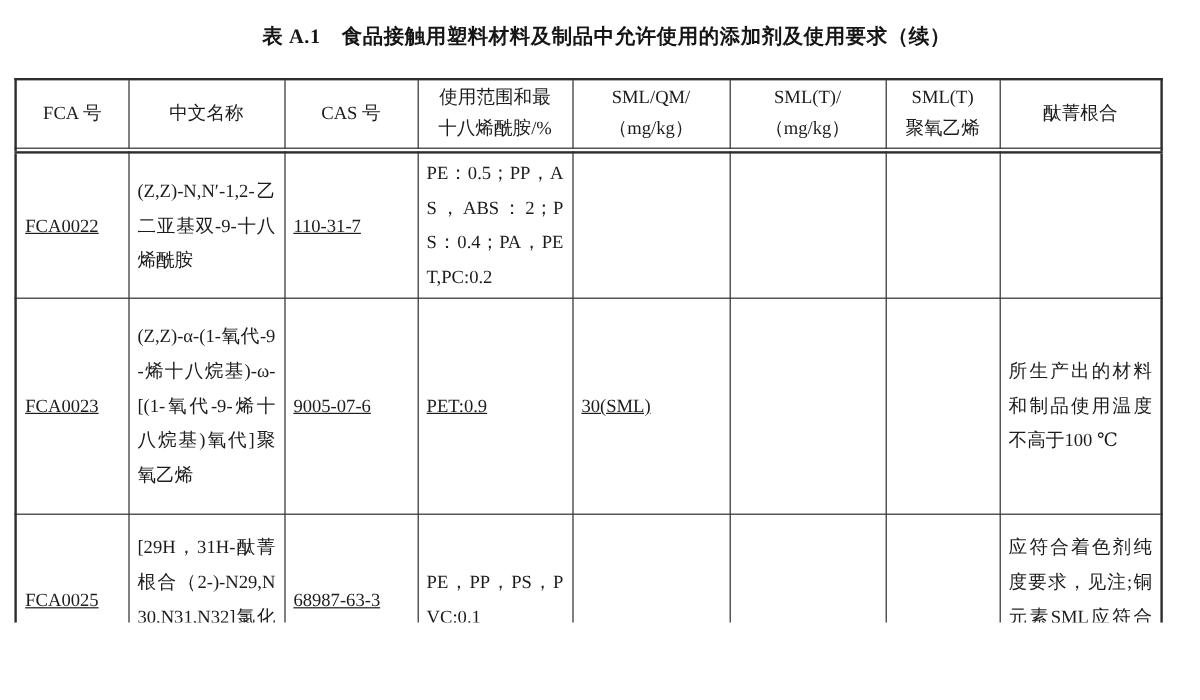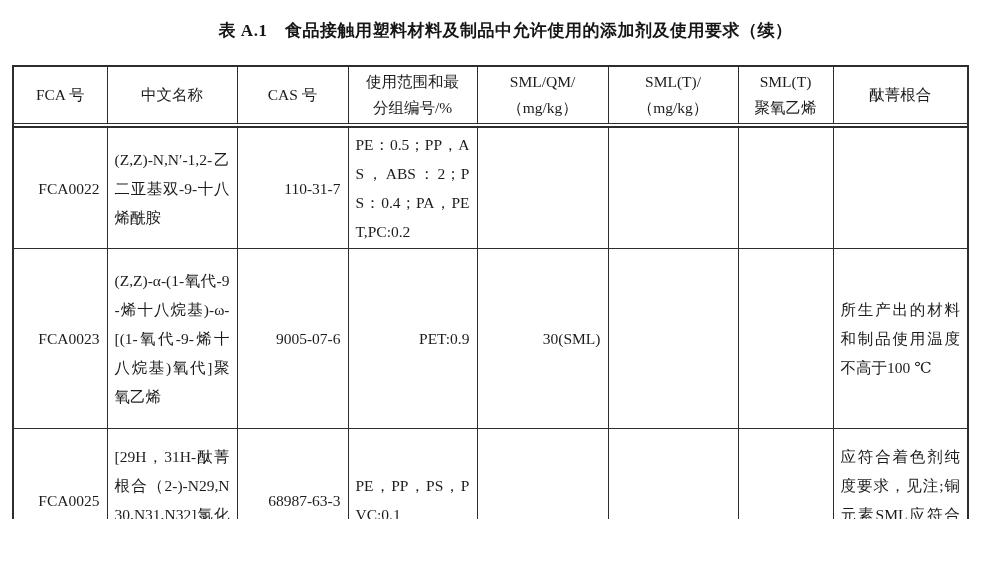--- a/index.html
+++ b/index.html
@@ -57,23 +57,23 @@
     border-bottom: 2.5px solid #2d2d2d;
   }
   .std-table tbody td {
     vertical-align: middle;
     line-height: 29px;
     padding: 2px 7px;
   }
   .std-table tbody tr.r1 td { height: 120px; }
   .std-table tbody tr.r2 td { height: 180px; }
   .std-table tbody tr.r3 td { height: 144px; }
-  .c-center  { text-align: right; }
+  .c-center  { text-align: left; text-decoration: underline; }
   .c-justify { text-align: justify; text-align-last: left; word-break: break-all; }
-  .c-left    { text-align: right; word-break: break-all; }
+  .c-left    { text-align: left; word-break: break-all; text-decoration: underline; }
 </style>
 </head>
 <body>
 
 <div class="page">
 
   <div class="caption">表 A.1　食品接触用塑料材料及制品中允许使用的添加剂及使用要求（续）</div>
 
   <table class="std-table">
     <colgroup>
@@ -85,21 +85,21 @@
       <col style="width:130px">
       <col style="width:95px">
       <col style="width:135px">
     </colgroup>
     <thead>
       <tr>
         <th>FCA 号</th>
         <th>中文名称</th>
         <th>CAS 号</th>
         <th>使用范围和最
-分组编号/%</th>
+十八烯酰胺/%</th>
         <th>SML/QM/
 （mg/kg）</th>
         <th>SML(T)/
 （mg/kg）</th>
         <th>SML(T)
 聚氧乙烯</th>
         <th>酞菁根合</th>
       </tr>
       <tr class="divider">
         <td colspan="8"></td>

